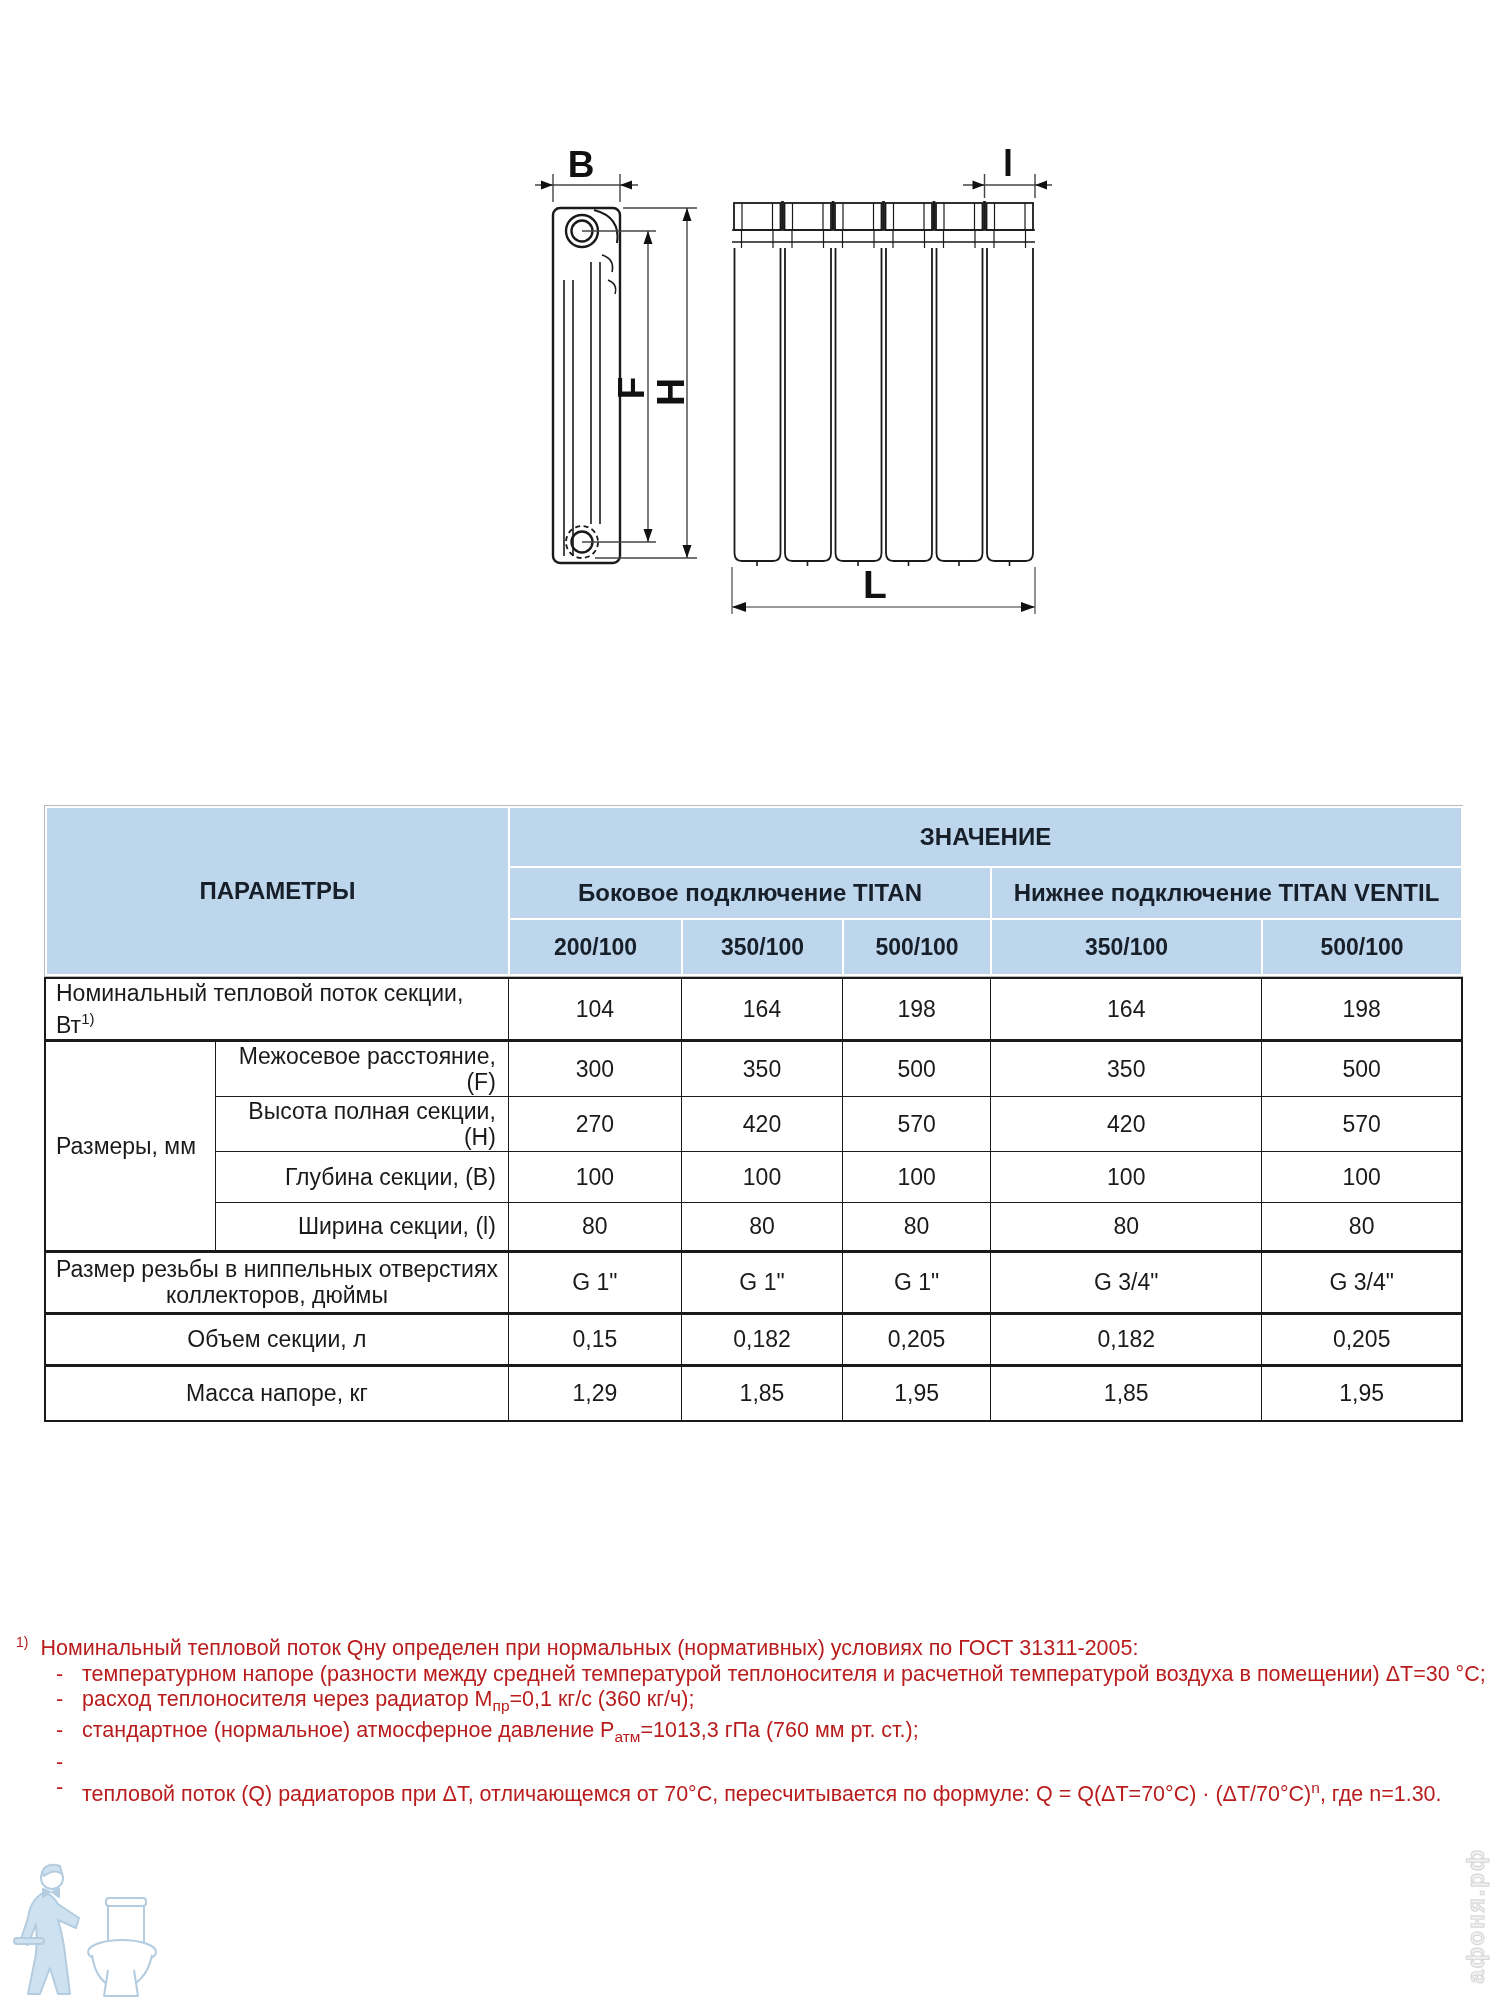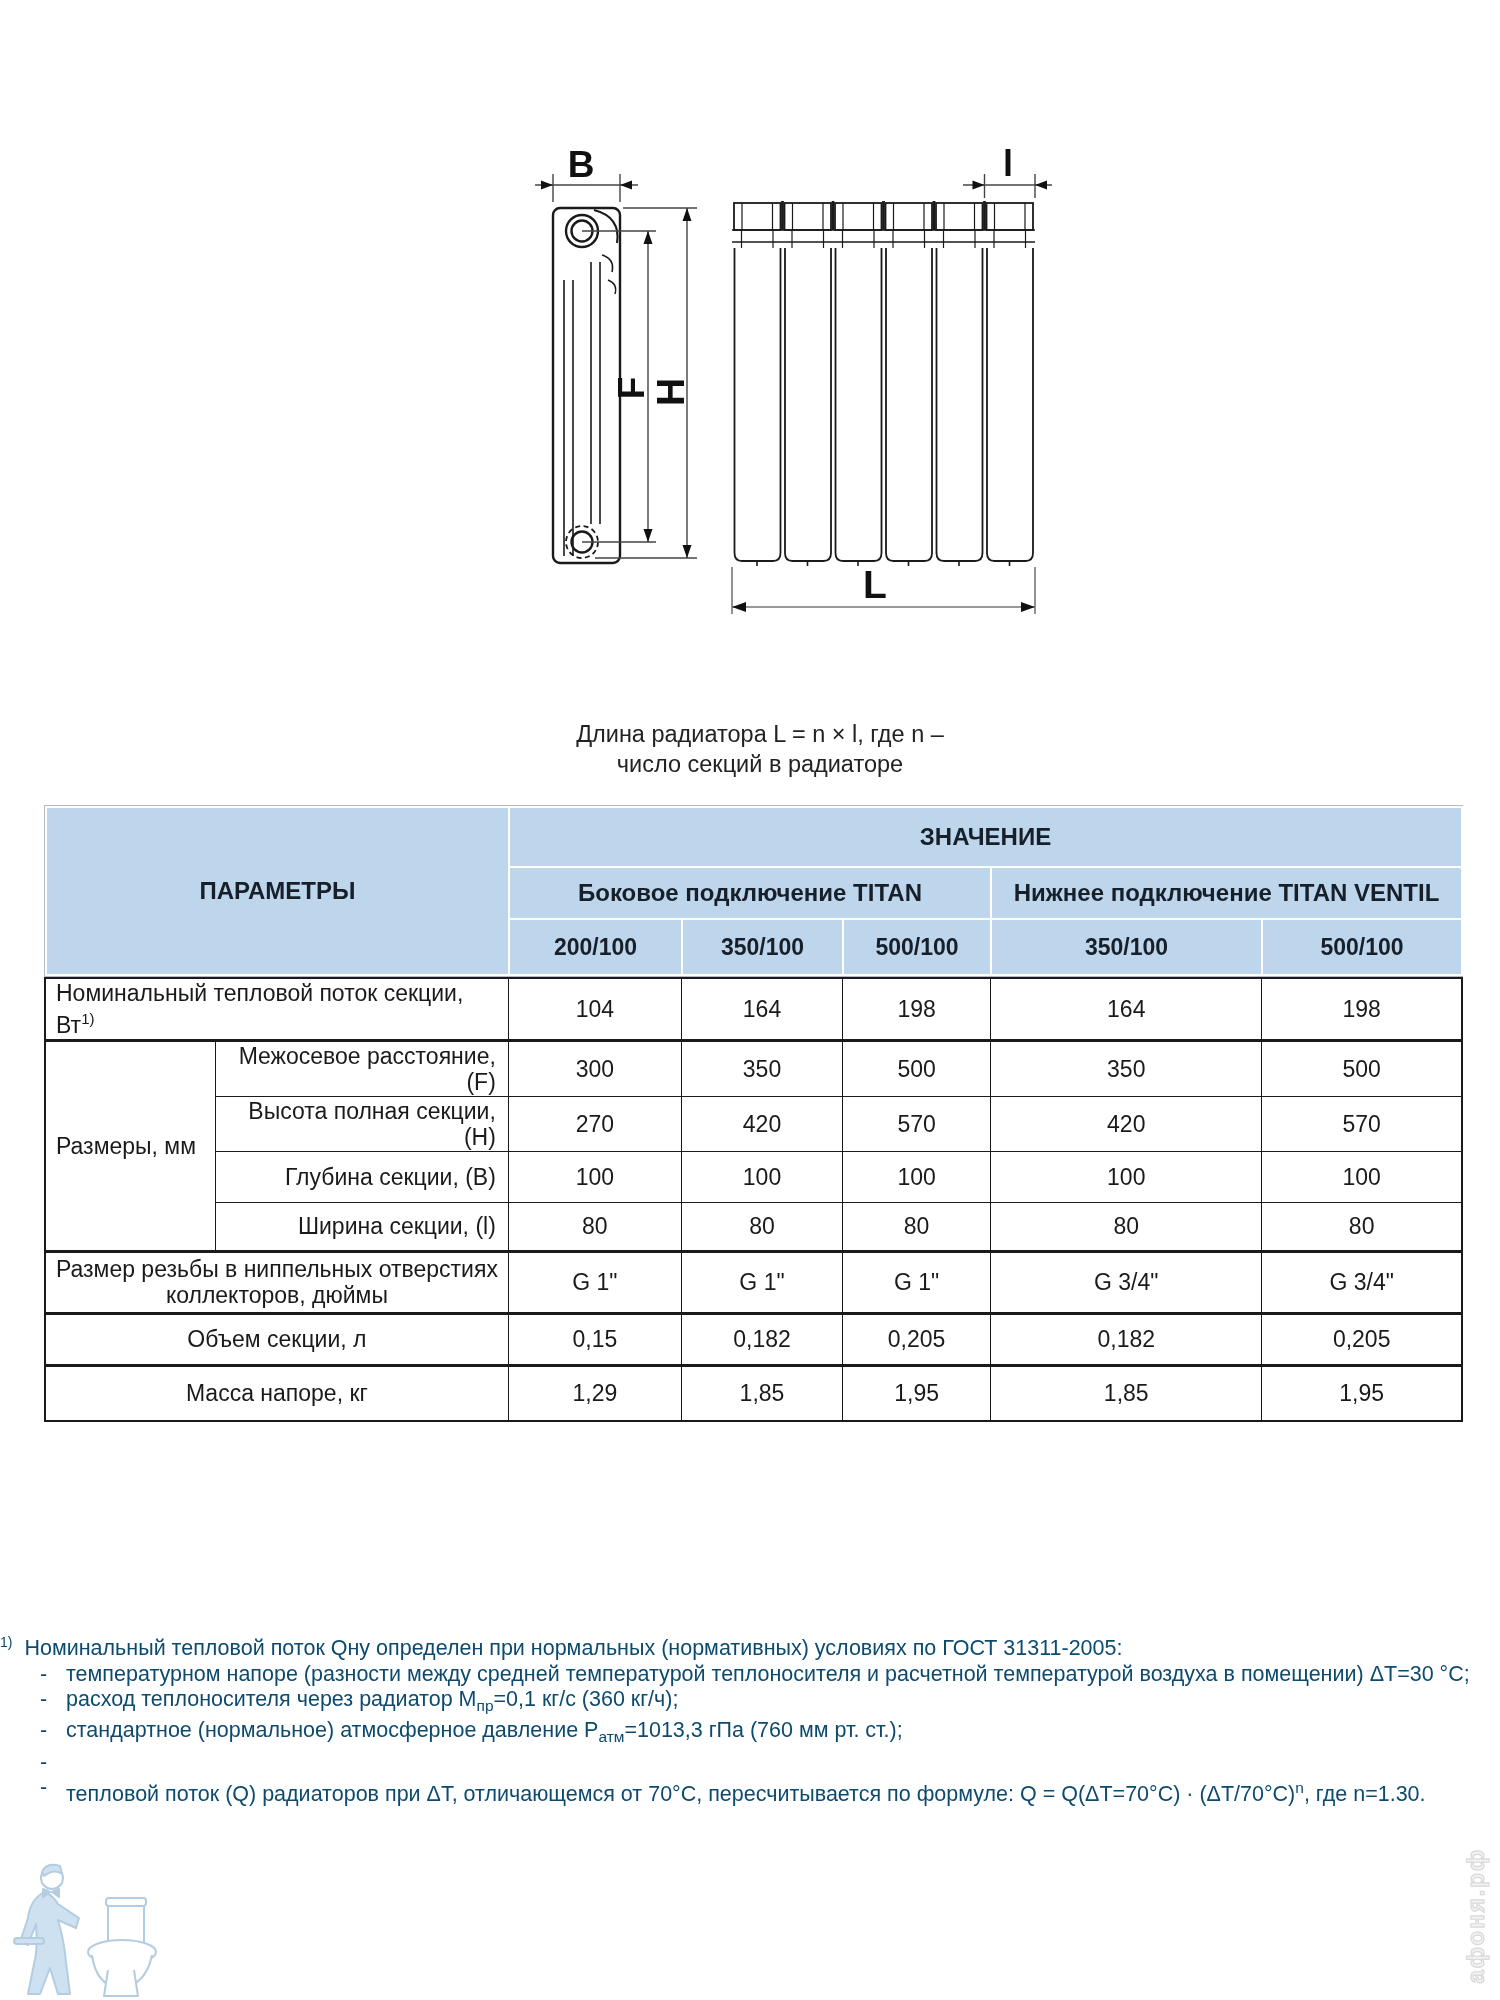--- a/index.html
+++ b/index.html
@@ -26,22 +26,22 @@
   .body-pos { position:absolute; left:44px; top:977px; width:1419px; }
   table.btbl { border-collapse:collapse; table-layout:fixed; width:100%; border:2.5px solid #1a1a1a; }
   .btbl td { border:1.6px solid #1a1a1a; font-size:23px; line-height:26px;
              text-align:center; vertical-align:middle; padding:1px 6px; background:#fff; }
   .btbl tr.thick td { border-top-width:3px; }
   .btbl td.lab-left  { text-align:left;  padding-left:10px; }
   .btbl td.lab-right { text-align:right; padding-right:12px; }
   .btbl sup { font-size:15px; }
 
   
-  .footnote { position:absolute; left:0; top:1630px; width:1472px;
-              font-size:21.5px; line-height:25px; color:#0c4a6e; }
+  .footnote { position:absolute; left:16px; top:1630px; width:1472px;
+              font-size:21.5px; line-height:25px; color:#b91c1c; }
   .fn-intro { margin-bottom:1px; }
   .fn-marker { font-size:14px; vertical-align:super; margin-right:12px; }
   .fn-item { display:flex; padding-left:40px; }
   .fn-dash { flex:0 0 26px; }
   .fn-text sub { font-size:0.72em; }
   .fn-text sup { font-size:0.72em; }
 
   
   .plumber { position:absolute; left:12px; top:1852px; opacity:0.75; }
   .site-mark { position:absolute; right:10px; bottom:16px;
@@ -175,24 +175,20 @@
 
     <g font-weight="bold" fill="#111">
       <text x="46" y="47" font-size="37" text-anchor="middle">B</text>
       <text x="473" y="46" font-size="36" text-anchor="middle">l</text>
       <text x="97" y="270" font-size="37" text-anchor="middle" transform="rotate(-90 97 258)">F</text>
       <text x="137" y="274" font-size="39" text-anchor="middle" transform="rotate(-90 137 262)">H</text>
       <text x="340" y="468" font-size="39" text-anchor="middle">L</text>
     </g>
   </svg>
 
-  <div class="caption">
-    <div>Длина радиатора L = n × l, где n –</div>
-    <div>число секций в радиаторе</div>
-  </div>
 
   <div class="hdr-wrap">
     <table class="tbl head">
       <colgroup>
         <col style="width:463px">
           <col style="width:173px">
           <col style="width:161px">
         <col style="width:148px">
           <col style="width:271px">
           <col style="width:200px">

